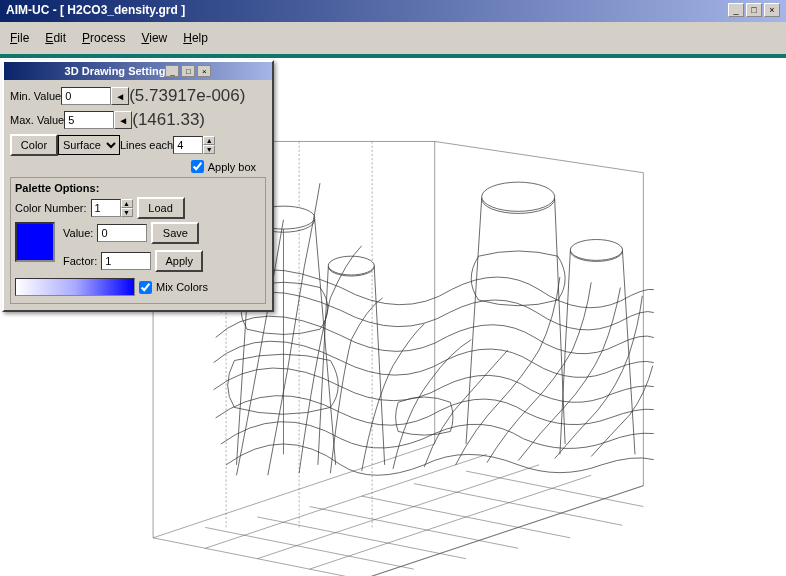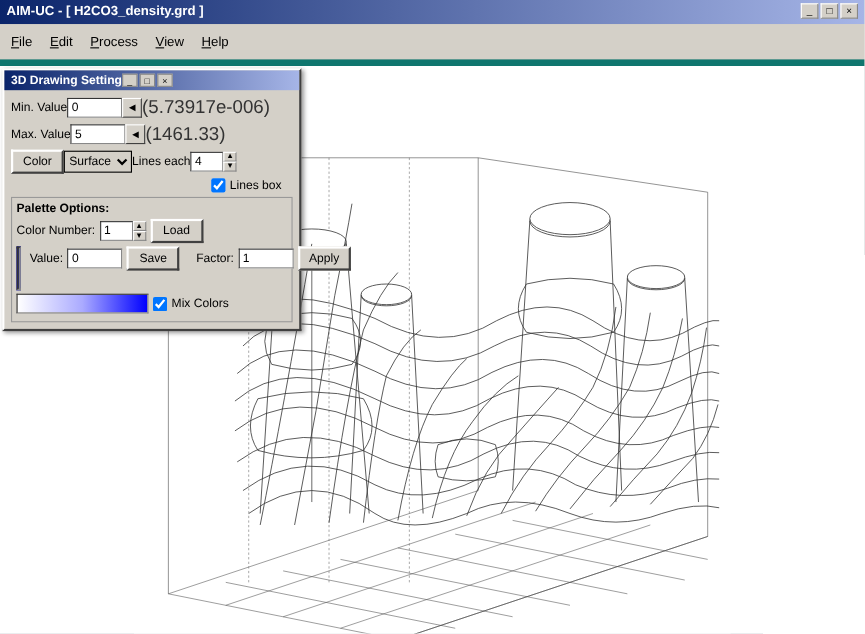--- a/index.html
+++ b/index.html
@@ -31,21 +31,21 @@
       border-top-color: #fff;
       border-left-color: #fff;
       font-size: 9px;
       cursor: pointer;
       display: flex; align-items: center; justify-content: center;
     }
 
     
     .menu-bar {
       background: #d4d0c8;
-      border-bottom: 6px solid #0f766e;
+      border-bottom: 4px solid #0f766e;
       padding: 16px 4px;
       display: flex;
       gap: 4px;
       height: 15px;
       align-items: center;
     }
     .menu-item {
       padding: 2px 6px;
       cursor: pointer;
       font-size: 12px;
@@ -86,21 +86,21 @@
     }
 
     .dialog-title {
       background: linear-gradient(to right, #0a246a, #a6b5e7);
       color: white;
       padding: 2px 6px;
       font-size: 11px;
       font-weight: bold;
       display: flex;
       align-items: center;
-      justify-content: flex-start;
+      justify-content: center;
       height: 18px;
     }
     .dialog-title-btns { display: flex; gap: 2px; }
     .dialog-title-btn {
       width: 14px; height: 12px;
       background: #d4d0c8;
       border: 1px solid #888;
       font-size: 8px;
       cursor: pointer;
       display: flex; align-items: center; justify-content: center;
@@ -231,21 +231,22 @@
 
     .inner-row {
       display: flex;
       align-items: center;
       gap: 4px;
       margin-bottom: 3px;
     }
 
     .color-factor-area {
       display: flex;
-      gap: 15px;
+      flex-direction: column;
+      gap: 3px;
       margin-left: 4px;
     }
 
   </style>
 </head>
 <body>
 
 <div class="title-bar">
   <span class="title-bar-text">AIM-UC - [ H2CO3_density.grd ]</span>
   <div class="title-bar-buttons">
@@ -396,21 +397,21 @@
           <div class="spin-btns">
             <button class="spin-btn">▲</button>
             <button class="spin-btn">▼</button>
           </div>
         </div>
       </div>
 
       <div class="row" style="justify-content: flex-end; padding-right: 10px;">
         <div class="checkbox-row">
           <input type="checkbox" checked="" style="">
-          <label>Lines box</label>
+          <label>Apply box</label>
         </div>
       </div>
 
       <div class="palette-options">
         <div class="section-label">Palette Options:</div>
 
 
         <div class="inner-row">
           <label>Color Number:</label>
           <div class="spin-box">

